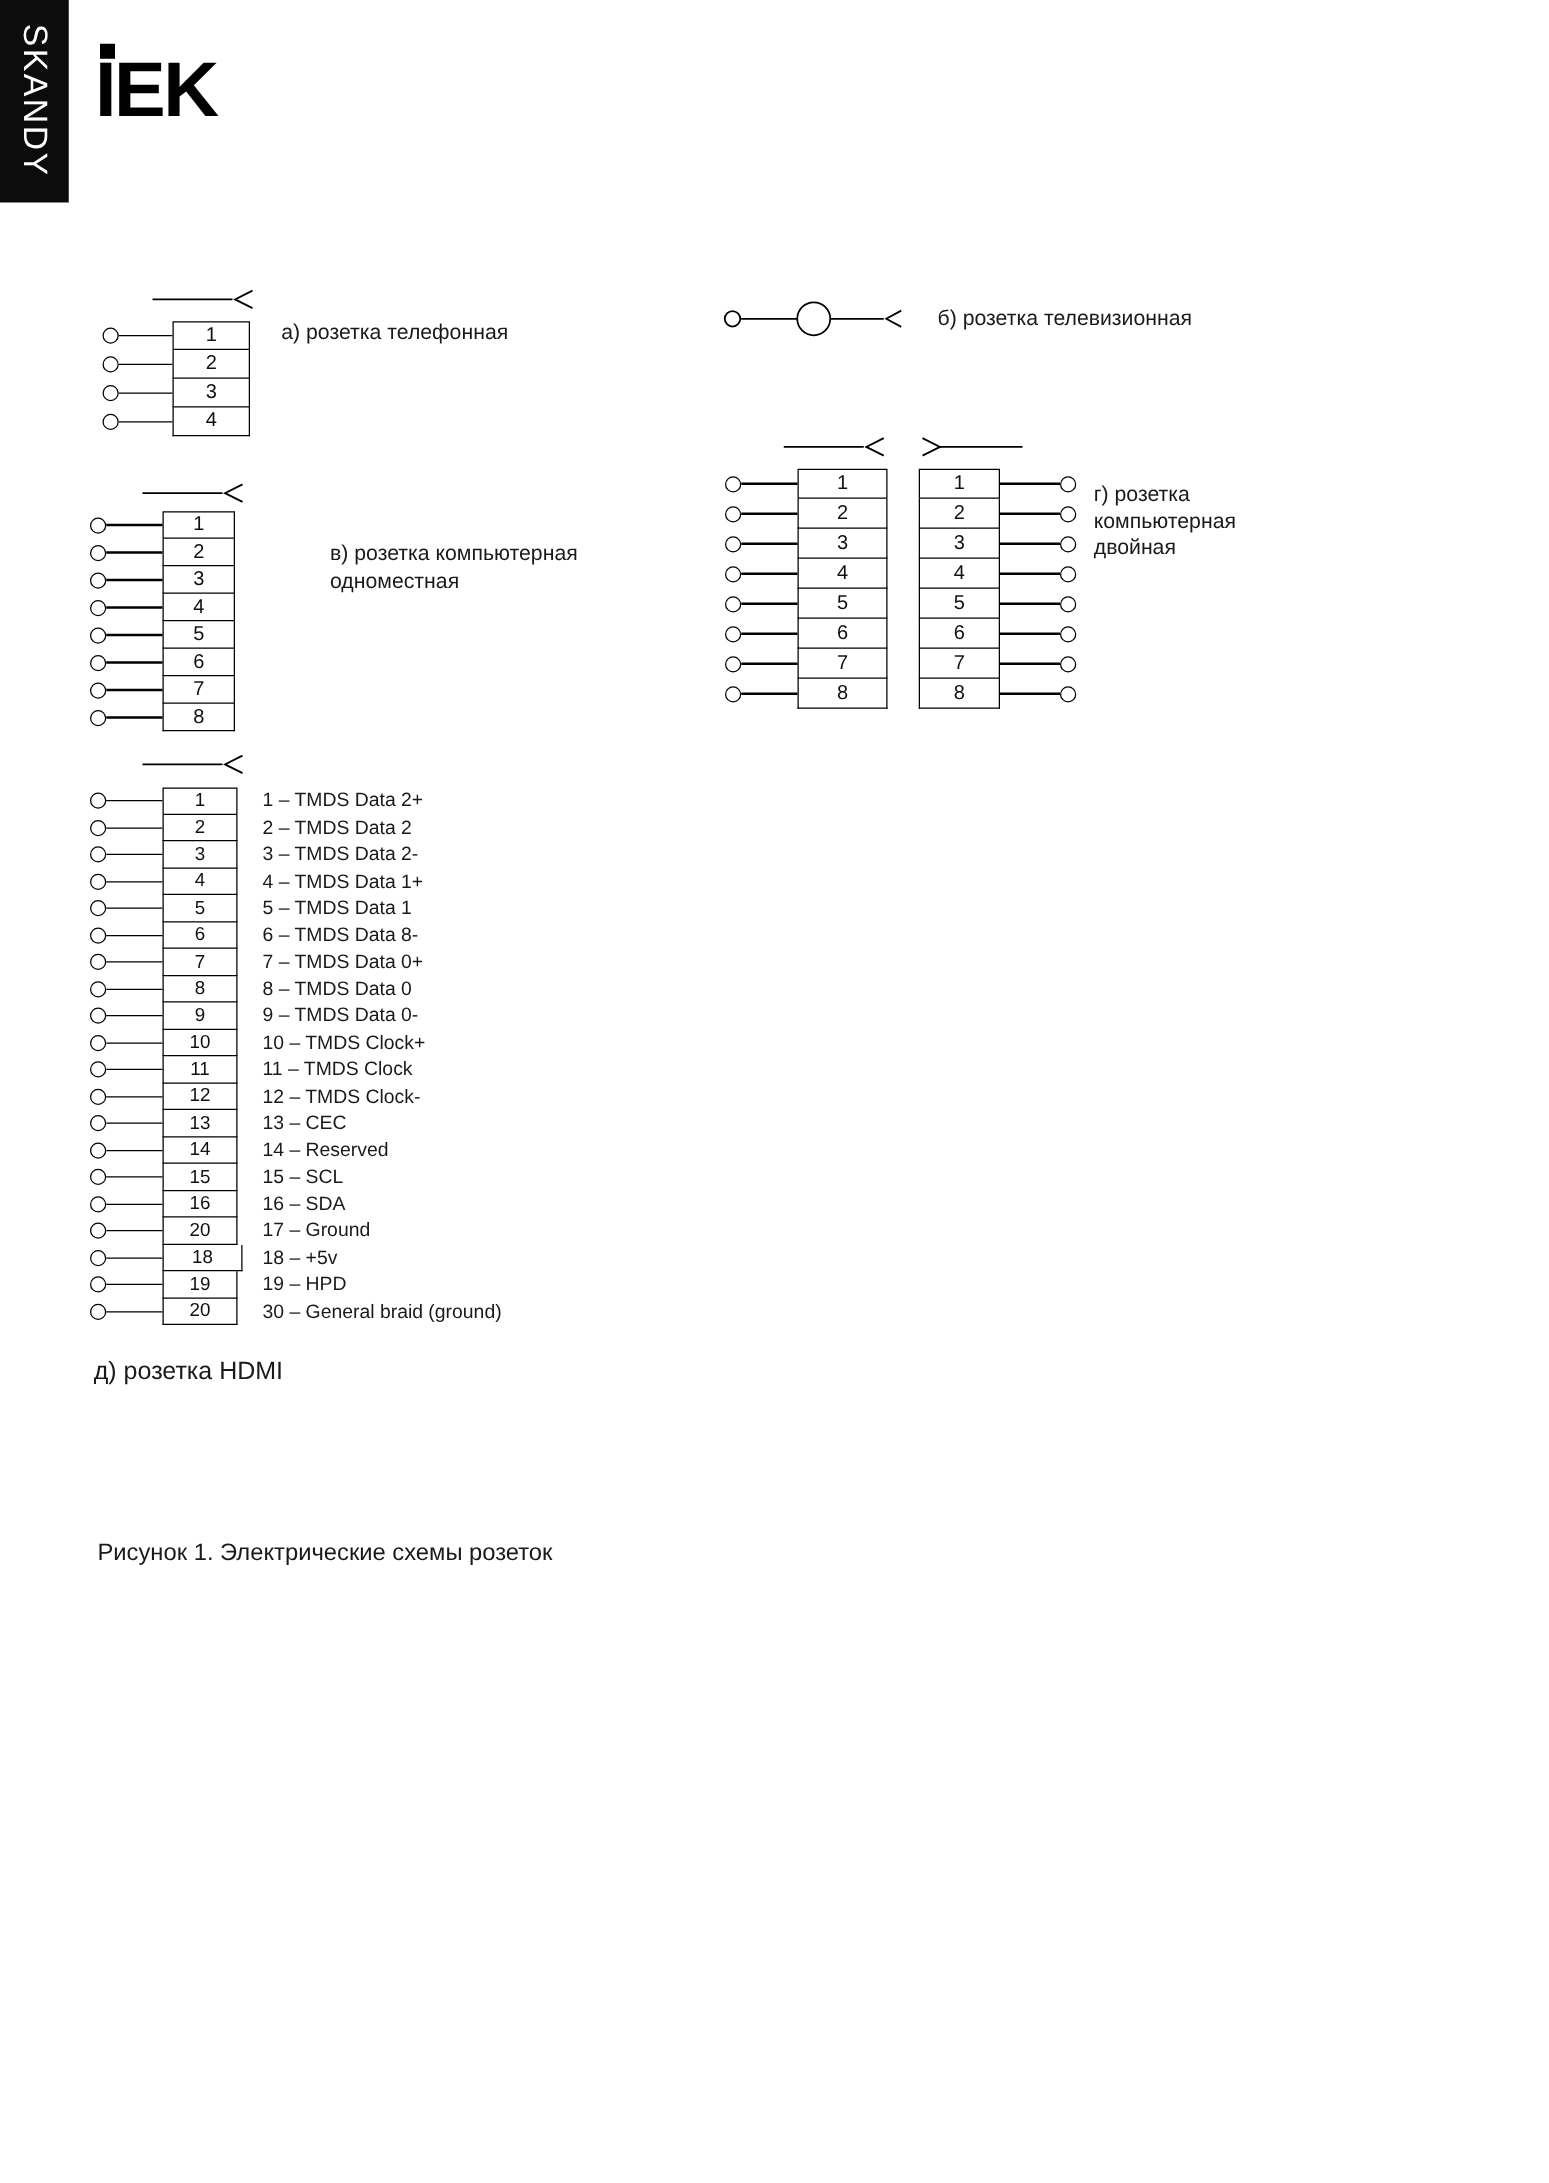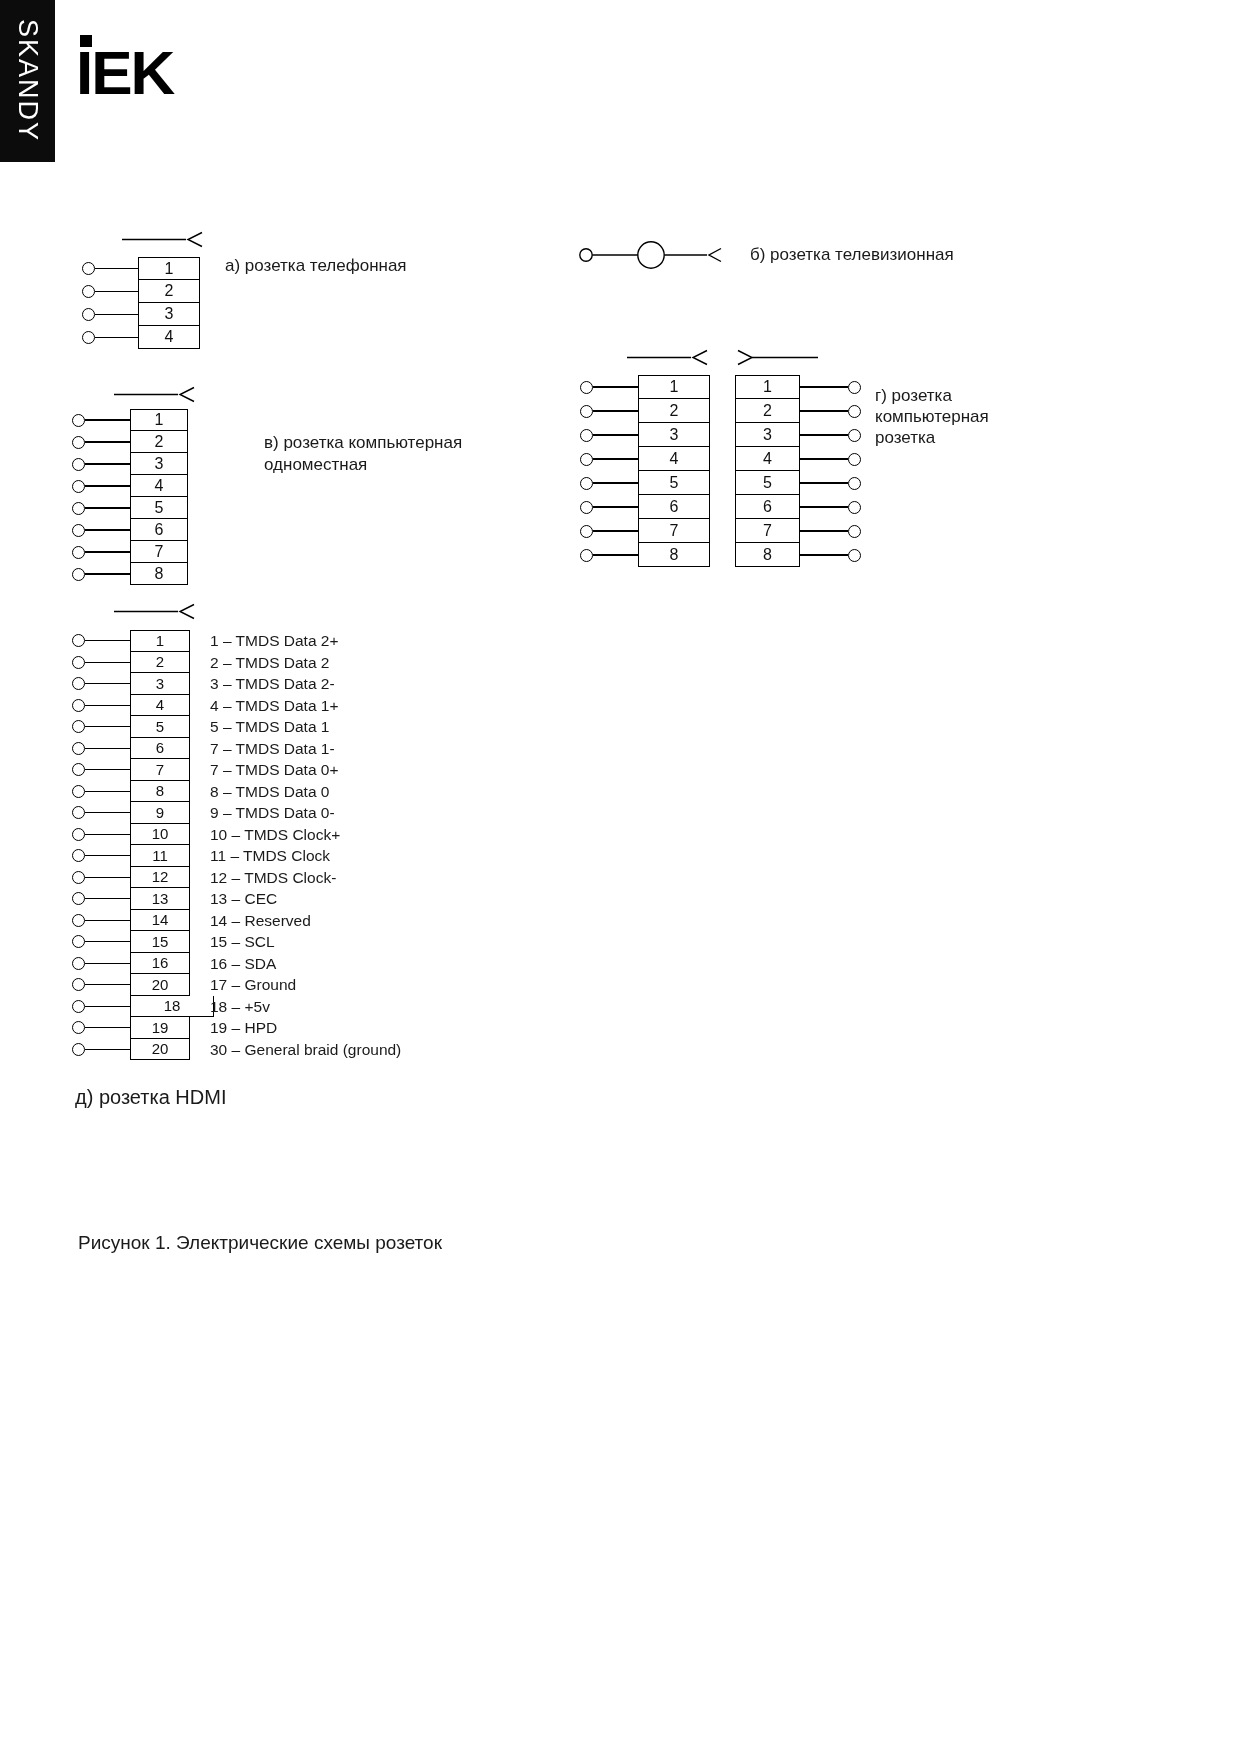--- a/index.html
+++ b/index.html
@@ -252,21 +252,21 @@
       </div>
         <div class="pin-row d-row">
         <span class="pin-box" style="width:65px;">8</span>
         <span class="pin-wire" style="width:48px;"></span>
         <span class="pin-circle"></span>
       </div>
       </div>
     <div class="dlabel dlabel3" style="left:297px; top:40px;">
       <div>г) розетка</div>
       <div>компьютерная</div>
-      <div>розетка</div>
+      <div>двойная</div>
     </div>
   </div>
 
   <div class="diagram" style="left:72px; top:598px;">
     <svg class="schem" style="left:40px; top:4px;" width="85" height="19">
       <line x1="2" y1="9.5" x2="66" y2="9.5"></line>
       <polyline points="82,2.5 68,9.5 82,16.5"></polyline>
     </svg>
     <div class="pin-stack" style="left:0; top:32px;">
 
@@ -351,41 +351,41 @@
         <span class="pin-box" style="width:60px;">16</span>
       </div>
         <div class="pin-row h-row">
         <span class="pin-circle"></span>
         <span class="pin-wire" style="width:45px;"></span>
         <span class="pin-box" style="width:60px;">20</span>
       </div>
         <div class="pin-row h-row">
         <span class="pin-circle"></span>
         <span class="pin-wire" style="width:45px;"></span>
-        <span class="pin-box" style="width:84px;">18</span>
+        <span class="pin-box" style="width:64px;">18</span>
       </div>
         <div class="pin-row h-row">
         <span class="pin-circle"></span>
         <span class="pin-wire" style="width:45px;"></span>
         <span class="pin-box" style="width:60px;">19</span>
       </div>
         <div class="pin-row h-row">
         <span class="pin-circle"></span>
         <span class="pin-wire" style="width:45px;"></span>
         <span class="pin-box" style="width:60px;">20</span>
       </div>
       </div>
     <div class="hdmi-labels" style="left:138px; top:32px;">
 
     <div class="hdmi-label">1 – TMDS Data 2+</div>
         <div class="hdmi-label">2 – TMDS Data 2</div>
         <div class="hdmi-label">3 – TMDS Data 2-</div>
         <div class="hdmi-label">4 – TMDS Data 1+</div>
         <div class="hdmi-label">5 – TMDS Data 1</div>
-        <div class="hdmi-label">7 – TMDS Data 1-</div>
+        <div class="hdmi-label">6 – TMDS Data 8-</div>
         <div class="hdmi-label">7 – TMDS Data 0+</div>
         <div class="hdmi-label">8 – TMDS Data 0</div>
         <div class="hdmi-label">9 – TMDS Data 0-</div>
         <div class="hdmi-label">10 – TMDS Clock+</div>
         <div class="hdmi-label">11 – TMDS Clock</div>
         <div class="hdmi-label">12 – TMDS Clock-</div>
         <div class="hdmi-label">13 – CEC</div>
         <div class="hdmi-label">14 – Reserved</div>
         <div class="hdmi-label">15 – SCL</div>
         <div class="hdmi-label">16 – SDA</div>

